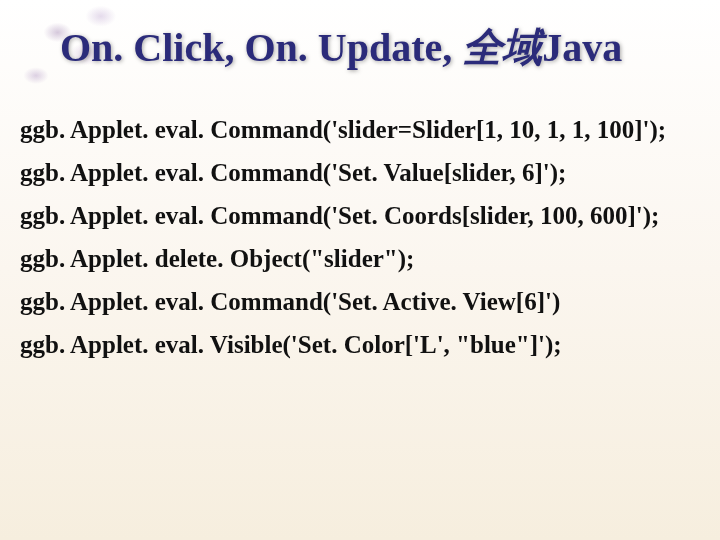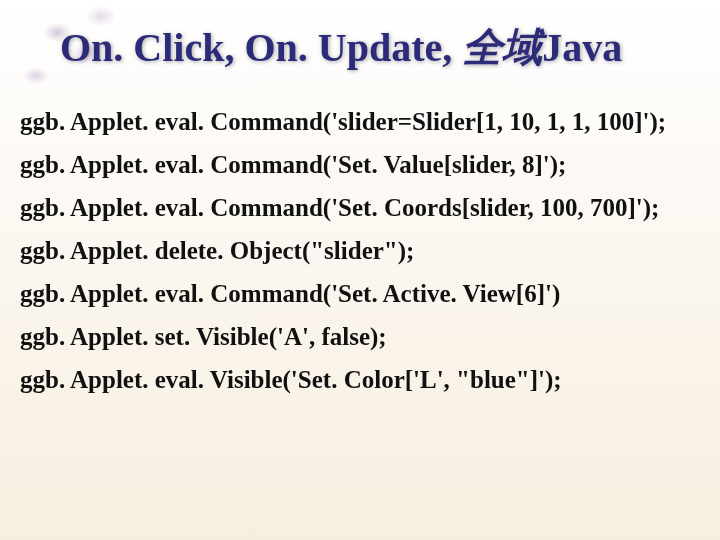--- a/index.html
+++ b/index.html
@@ -32,21 +32,21 @@
     display: flex;
     flex-direction: column;
   }
   .title {
     font-family: "Times New Roman", Times, serif;
     font-weight: 700;
     font-size: 40px;
     line-height: 1.2;
     color: #2b2b7a;
     text-shadow: 1px 1px 4px rgba(0,0,0,0.35);
-    margin: 10px 0 28px 40px;
+    margin: 10px 0 36px 40px;
     white-space: nowrap;
   }
   .title .cjk {
     font-family: "Songti SC", "SimSun", "PMingLiU", serif;
     font-style: italic;
     font-weight: 700;
   }
   .body {
     font-family: "Times New Roman", Times, serif;
     font-weight: 700;
@@ -64,21 +64,20 @@
 <div class="bg-texture"></div>
 
 <div class="slide">
 
   <div class="title">
     <span>On. Click, On. Update, </span><span class="cjk">全域</span><span>Java</span>
   </div>
 
   <div class="body">
     <div class="line">ggb. Applet. eval. Command('slider=Slider[1, 10, 1, 1, 100]');</div>
-    <div class="line">ggb. Applet. eval. Command('Set. Value[slider, 8]');</div>
-    <div class="line">ggb. Applet. eval. Command('Set. Coords[slider, 100, 700]');</div>
+    <div class="line">ggb. Applet. eval. Command('Set. Value[slider, 6]');</div>
+    <div class="line">ggb. Applet. eval. Command('Set. Coords[slider, 100, 600]');</div>
     <div class="line">ggb. Applet. delete. Object("slider");</div>
     <div class="line">ggb. Applet. eval. Command('Set. Active. View[6]')</div>
-    <div class="line">ggb. Applet. set. Visible('A', false);</div>
     <div class="line">ggb. Applet. eval. Visible('Set. Color['L', "blue"]');</div>
   </div>
 
 </div>
 
 </body></html>

